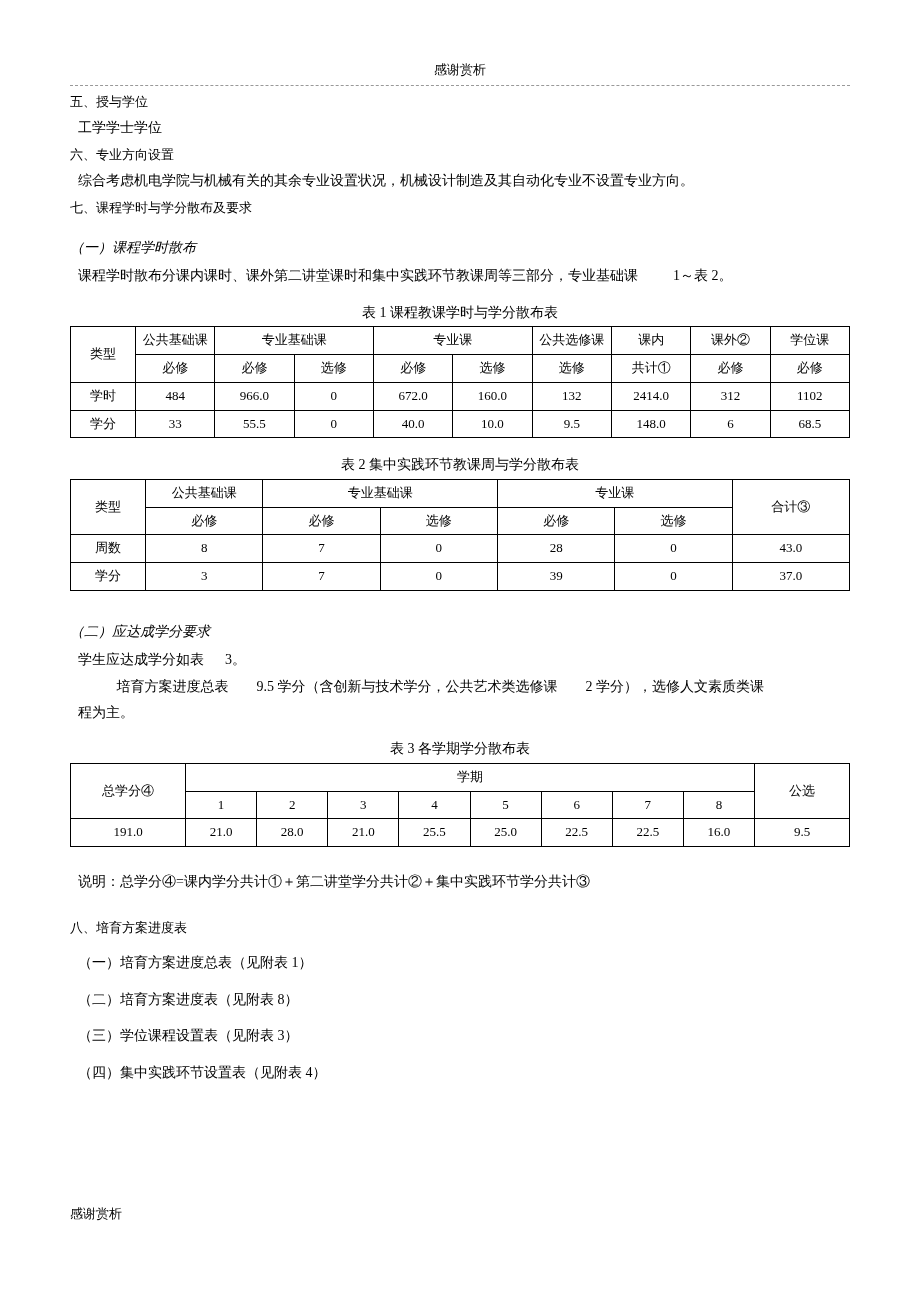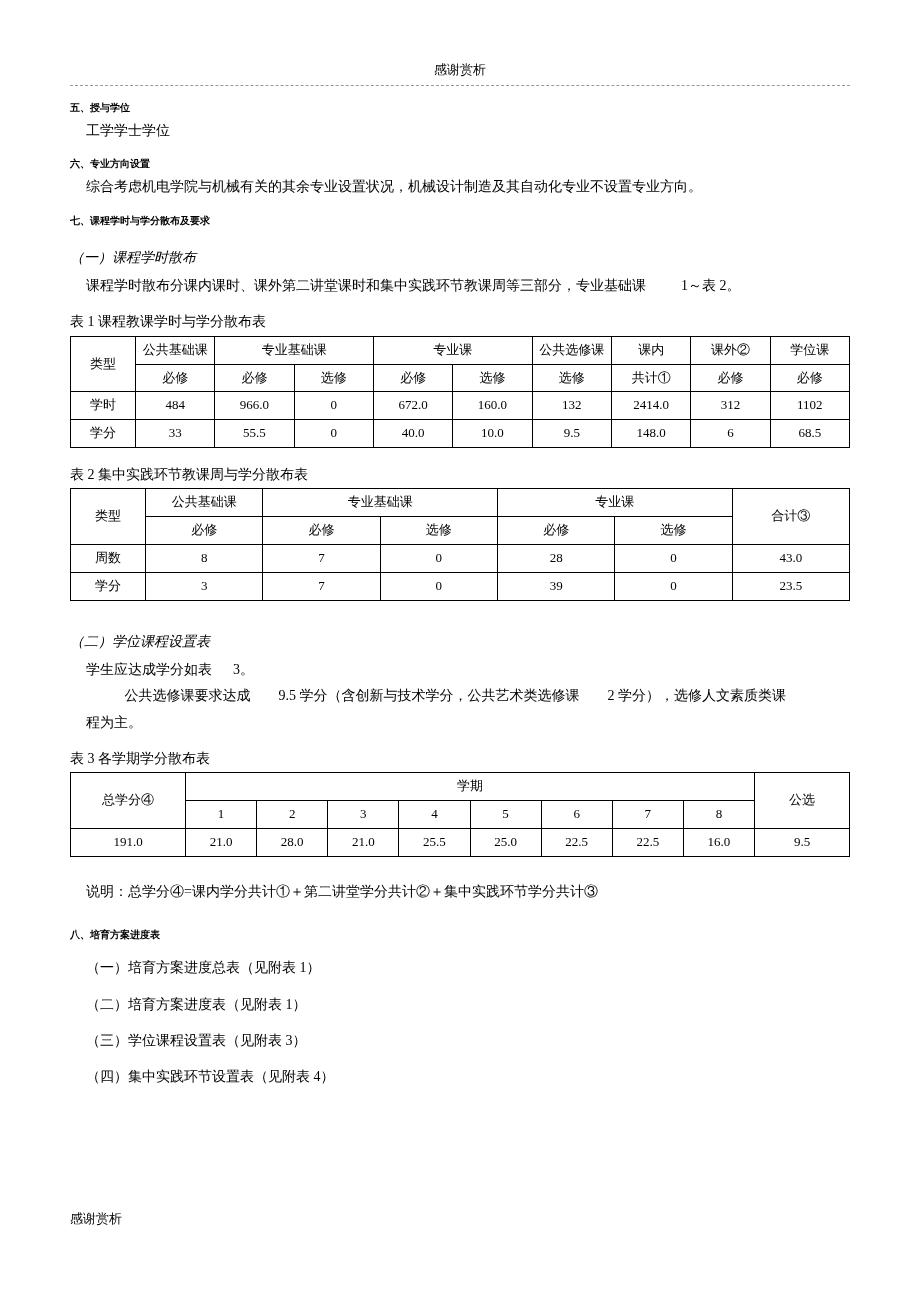--- a/index.html
+++ b/index.html
@@ -17,36 +17,36 @@
     text-align: center;
     font-size: 13px;
     margin-bottom: 4px;
   }
   .dashed-divider {
     border: none;
     border-top: 1px dashed #999;
     margin: 2px 0 6px 0;
   }
   h2 {
-    font-size: 10px;
-    font-weight: bold;
-    margin: 14px 0 4px 0;
+    font-size: 13px;
+    font-weight: normal;
+    margin: 6px 0 4px 0;
   }
   .indent {
     margin-left: 2.5em;
   }
   .sub-title {
     margin: 18px 0 6px 0;
     font-style: italic;
   }
   .para {
-    margin: 4px 16px;
+    margin: 4px 8px;
   }
   .table-caption {
-    text-align: left;
+    text-align: center;
     margin: 14px 0 2px 0;
   }
   table {
     border-collapse: collapse;
     width: 100%;
     font-size: 13px;
     table-layout: fixed;
   }
   table, th, td {
     border: 1px solid #000;
@@ -160,34 +160,34 @@
     <td>0</td>
     <td>43.0</td>
   </tr>
   <tr>
     <td>学分</td>
     <td>3</td>
     <td>7</td>
     <td>0</td>
     <td>39</td>
     <td>0</td>
-    <td>23.5</td>
+    <td>37.0</td>
   </tr>
 </tbody>
   </table>
 
-<div class="sub-title" style="margin-top:30px">（二）学位课程设置表</div>
+<div class="sub-title" style="margin-top:30px">（二）应达成学分要求</div>
 <div class="para indent">
   <span>学生应达成学分如表</span>
   <span class="inline-gap" style="width:1em"></span>
   <span>3。</span>
 </div>
 <div class="para">
   <span style="display:inline-block;width:2.5em"></span>
-  <span>公共选修课要求达成</span>
+  <span>培育方案进度总表</span>
   <span class="inline-gap" style="width:1.5em"></span>
   <span>9.5</span>
   <span>学分（含创新与技术学分，公共艺术类选修课</span>
   <span class="inline-gap" style="width:1.5em"></span>
   <span>2 学分），选修人文素质类课</span>
 </div>
 <div class="para">程为主。</div>
 
 <div class="table-caption">表 3   各学期学分散布表</div>
 <table>
@@ -219,17 +219,17 @@
     <td>16.0</td>
     <td>9.5</td>
   </tr>
 </tbody>
   </table>
 
 <div class="para indent" style="margin-top:24px">说明：总学分④=课内学分共计①＋第二讲堂学分共计②＋集中实践环节学分共计③</div>
 
 <h2 style="margin-top:24px">八、培育方案进度表</h2>
 <div class="para" style="margin-top:14px">（一）培育方案进度总表（见附表 1）</div>
-<div class="para" style="margin-top:14px">（二）培育方案进度表（见附表 1）</div>
+<div class="para" style="margin-top:14px">（二）培育方案进度表（见附表 8）</div>
 <div class="para" style="margin-top:14px">（三）学位课程设置表（见附表 3）</div>
 <div class="para" style="margin-top:14px">（四）集中实践环节设置表（见附表 4）</div>
 
 <div class="footer-note">感谢赏析</div>
 
 </body></html>

